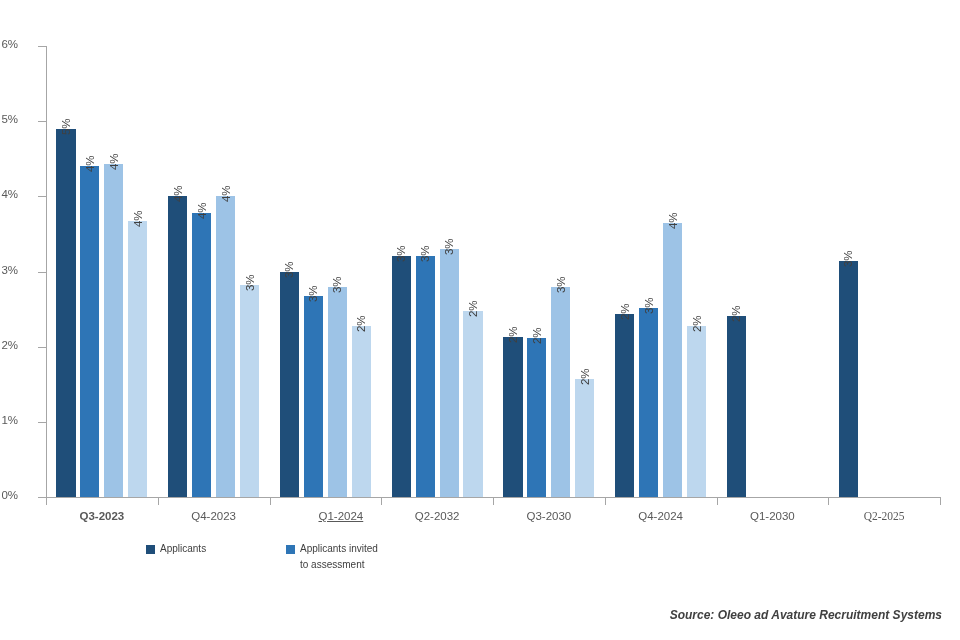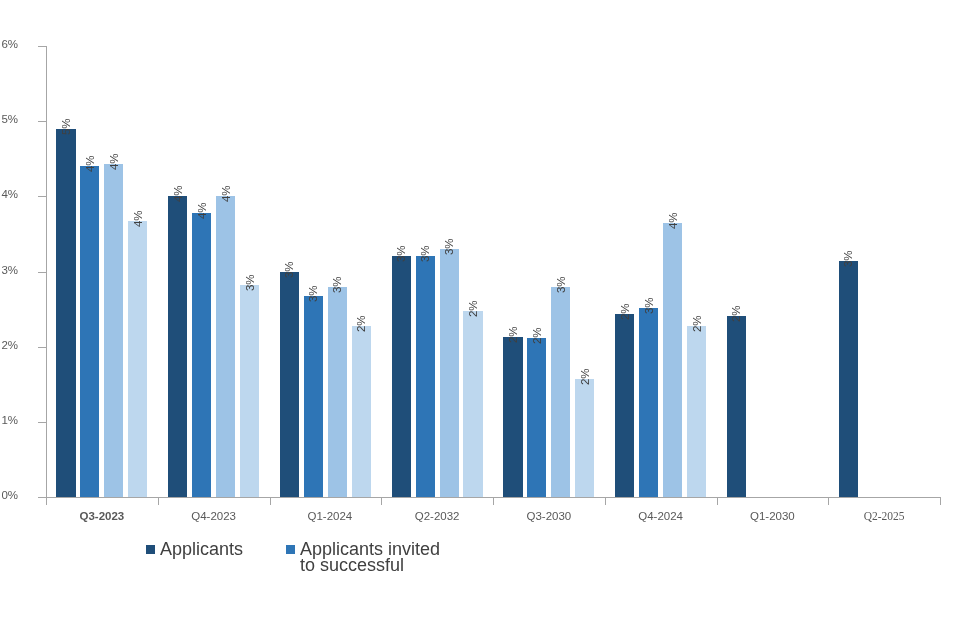--- a/index.html
+++ b/index.html
@@ -72,21 +72,21 @@
     display:flex;
     align-items:flex-start;
     gap:5px;
   }
   .legend-swatch{
     width:9px;height:9px;
     margin-top:4px;
     flex:0 0 auto;
   }
   .legend-text{
-    font-size:18px;
+    font-size:10px;
     color:#404040;
     line-height:16px;
     white-space:pre-line;
   }
 
   
   .source-note{
     position:absolute;
     right:18px;bottom:18px;
     font-size:12px;
@@ -183,34 +183,35 @@
       <div class="bar-label" style="left: 656.531px; top: 274.372px; bottom: auto;">2%</div>
       <div class="bar" title="Q1-2025 — Applicants: 2%" style="left: 680.894px; width: 19.15px; height: 181.152px; background-color: rgb(31, 78, 121);"></div>
       <div class="bar-label" style="left: 696.469px; top: 263.848px; bottom: auto;">2%</div>
       <div class="bar" title="Q2-2025 — Applicants: 3%" style="left: 792.644px; width: 19.15px; height: 236.023px; background-color: rgb(31, 78, 121);"></div>
       <div class="bar-label" style="left: 808.219px; top: 208.977px; bottom: auto;">3%</div>
     </div>
 
   <div id="xcat-layer">
       <div class="xcat-label" style="left: 46px; width: 111.75px; font-weight: bold;">Q3-2023</div>
       <div class="xcat-label" style="left: 157.75px; width: 111.75px;">Q4-2023</div>
-      <div class="xcat-label" style="left: 274px; width: 111.75px;">Q1-2024</div>
+      <div class="xcat-label" style="left: 285px; width: 111.75px; text-decoration: underline;">Q1-2024</div>
       <div class="xcat-label" style="left: 381.25px; width: 111.75px;">Q2-2032</div>
       <div class="xcat-label" style="left: 493px; width: 111.75px;">Q3-2030</div>
       <div class="xcat-label" style="left: 604.75px; width: 111.75px;">Q4-2024</div>
       <div class="xcat-label" style="left: 716.5px; width: 111.75px;">Q1-2030</div>
       <div class="xcat-label" style="left: 828.25px; width: 111.75px; font-family: Liberation Serif, serif;">Q2-2025</div>
     </div>
 
   <div class="legend" id="legend">
       <div class="legend-item" style="left: 0px;">
         <span class="legend-swatch" style="background-color: rgb(31, 78, 121);"></span>
         <span class="legend-text">Applicants</span>
       </div>
       <div class="legend-item" style="left: 140px;">
         <span class="legend-swatch" style="background-color: rgb(46, 117, 182);"></span>
         <span class="legend-text">Applicants invited
-to successful</span>
+to assessment</span>
       </div>
     </div>
 
+  <div class="source-note">Source: Oleeo ad Avature Recruitment  Systems</div>
 
 </div>
 
 </body></html>

